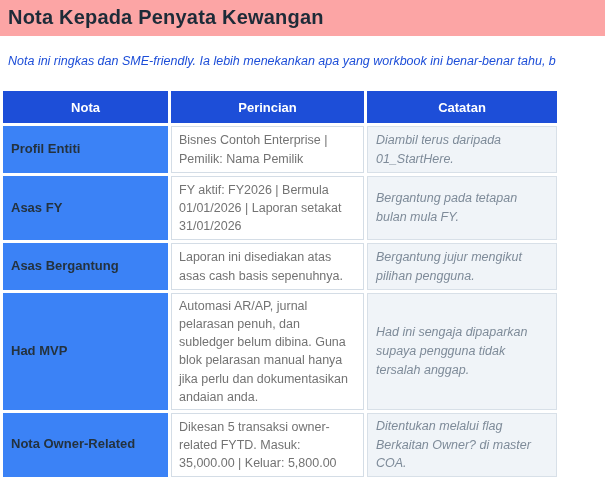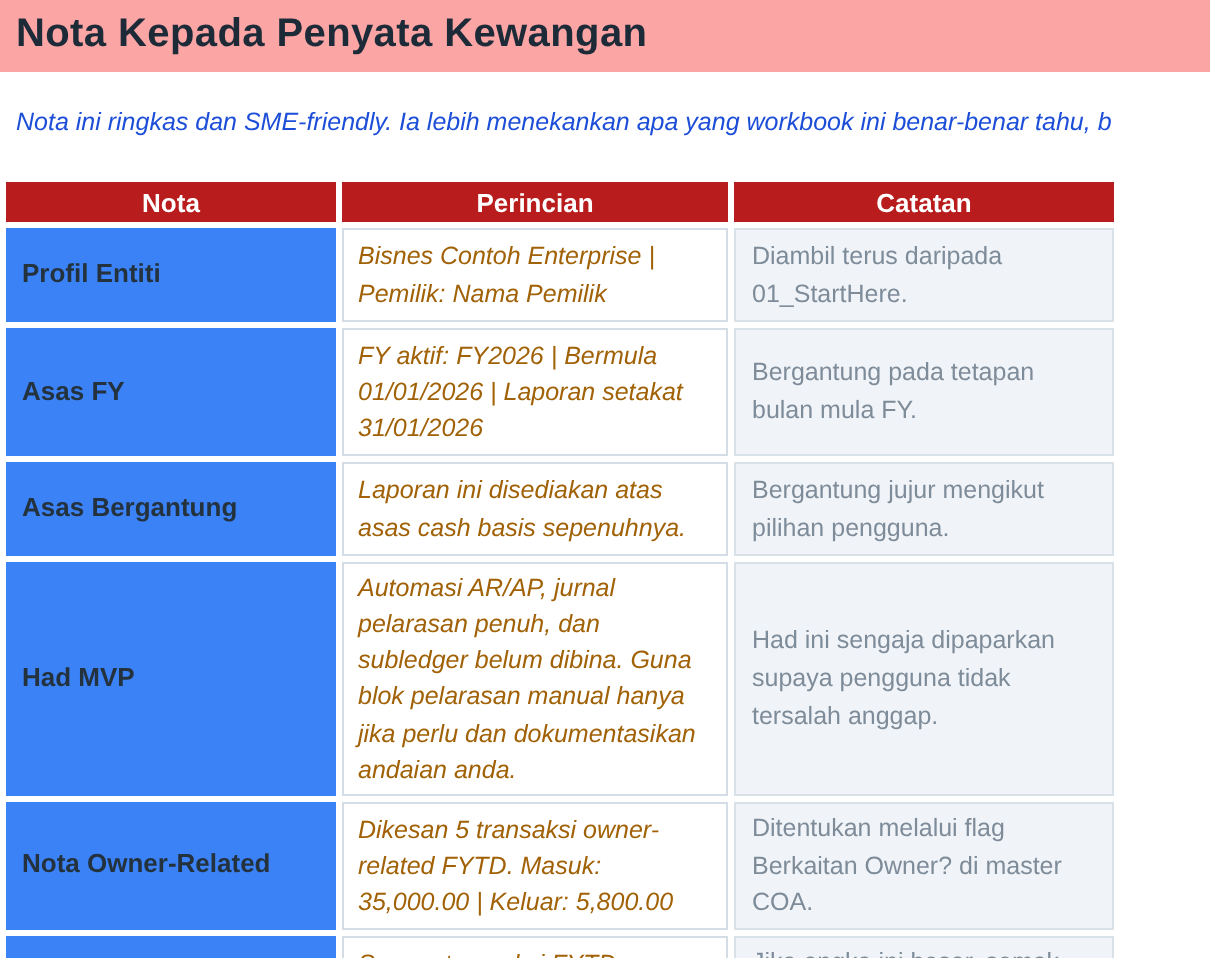--- a/index.html
+++ b/index.html
@@ -31,50 +31,50 @@
     width: 597px;
   }
   table.notes {
     margin: 20px 0 0 0;
     border-collapse: separate;
     border-spacing: 3px;
     table-layout: fixed;
     width: 560px;
   }
   th {
-    background: #b91c1c;
+    background: #1d4ed8;
     color: #FFFFFF;
     font-size: 13px;
     font-weight: bold;
     text-align: center;
-    height: 20px;
+    height: 32px;
     vertical-align: middle;
   }
   td { vertical-align: middle; }
   td.cell-nota {
     background: #3b82f6;
     font-weight: bold;
     font-size: 13px;
     color: #24323E;
     padding: 2px 4px 2px 8px;
     line-height: 1.3;
   }
   td.cell-perincian {
     background: #FFFFFF;
     border: 1px solid #D4DDE6;
-    color: #a16207;
+    color: #737373;
     font-size: 12.5px;
     padding: 3px 5px 3px 7px;
     line-height: 1.45;
-    font-style: italic;
   }
   td.cell-catatan {
     background: #F0F4F8;
     border: 1px solid #D8E0E8;
     color: #7E8B99;
+    font-style: italic;
     font-size: 12.5px;
     padding: 3px 5px 3px 8px;
     line-height: 1.5;
   }
   tbody tr:nth-child(1) td { height: 47px; }
   tbody tr:nth-child(2) td { height: 64px; }
   tbody tr:nth-child(3) td { height: 47px; }
   tbody tr:nth-child(4) td { height: 90px; }
   tbody tr:nth-child(5) td { height: 52px; }
   tbody tr:nth-child(6) td { height: 45px; }

